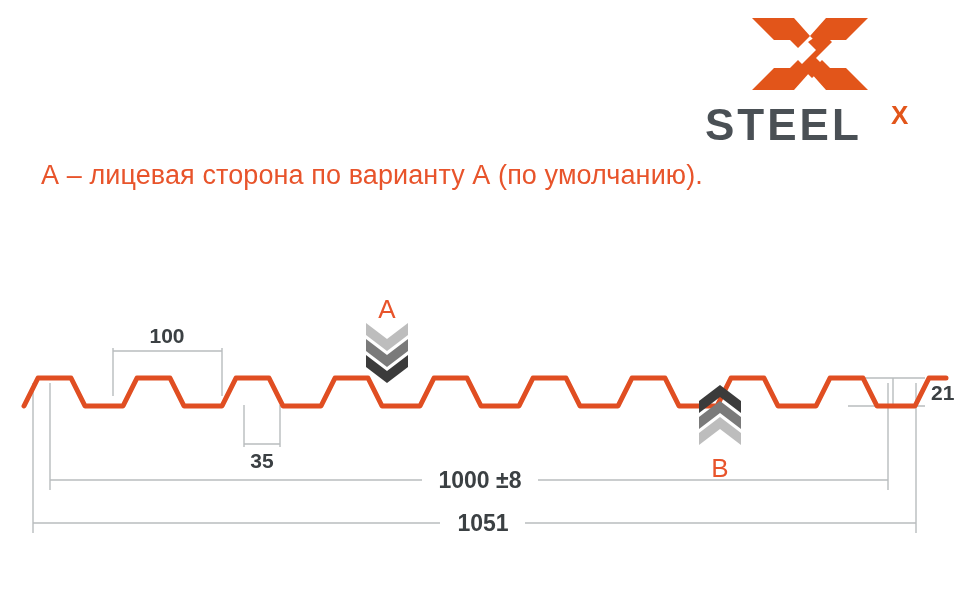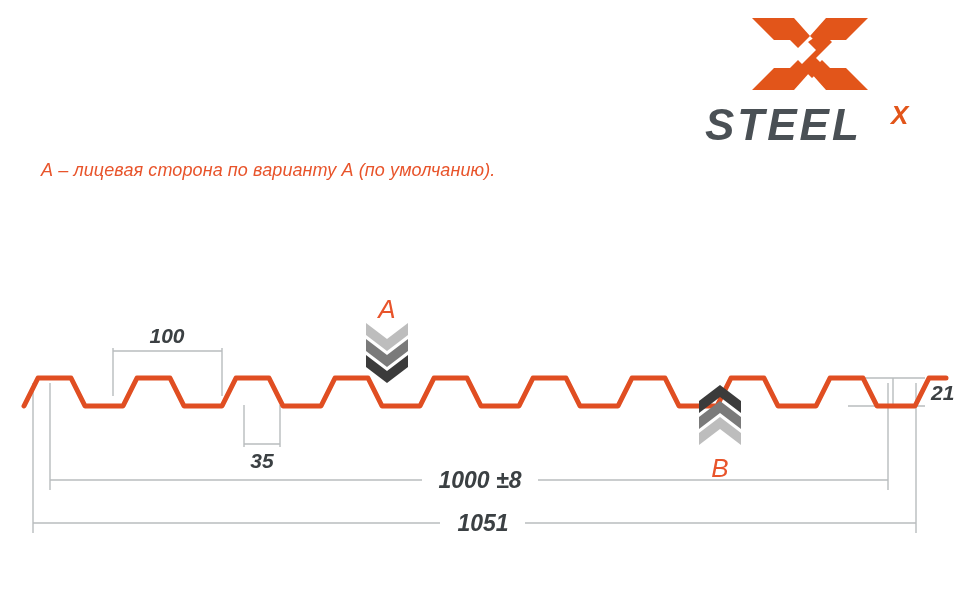--- a/index.html
+++ b/index.html
@@ -3,40 +3,40 @@
 <meta charset="utf-8">
 <style>
   html,body{margin:0;padding:0;}
   body{
     width:970px;height:593px;
     background:#ffffff;
     font-family:"Liberation Sans", sans-serif;
     position:relative;
     overflow:hidden;
   }
-  #stage{position:absolute;inset:0;font-style:italic;}
+  #stage{position:absolute;inset:0;}
 
   
   .logo-wrap{
     position:absolute;
     left:705px;top:14px;
     width:230px;height:132px;
   }
   .logo-mark{
     position:absolute;left:45px;top:0;width:120px;height:80px;
   }
   .logo-word{
     position:absolute;left:0;top:88px;width:230px;height:46px;
   }
 
   
   .note{
     position:absolute;
     color:#E8542B;
-    font-size:18px;
+    font-size:27px;
     font-weight:400;
     letter-spacing:.1px;
     white-space:nowrap;
   }
   .note-a{left:41px;top:160px;}
   .note-b{left:41px;top:216px;}
 
   
   .drawing{position:absolute;left:0;top:265px;width:970px;height:300px;}
 

